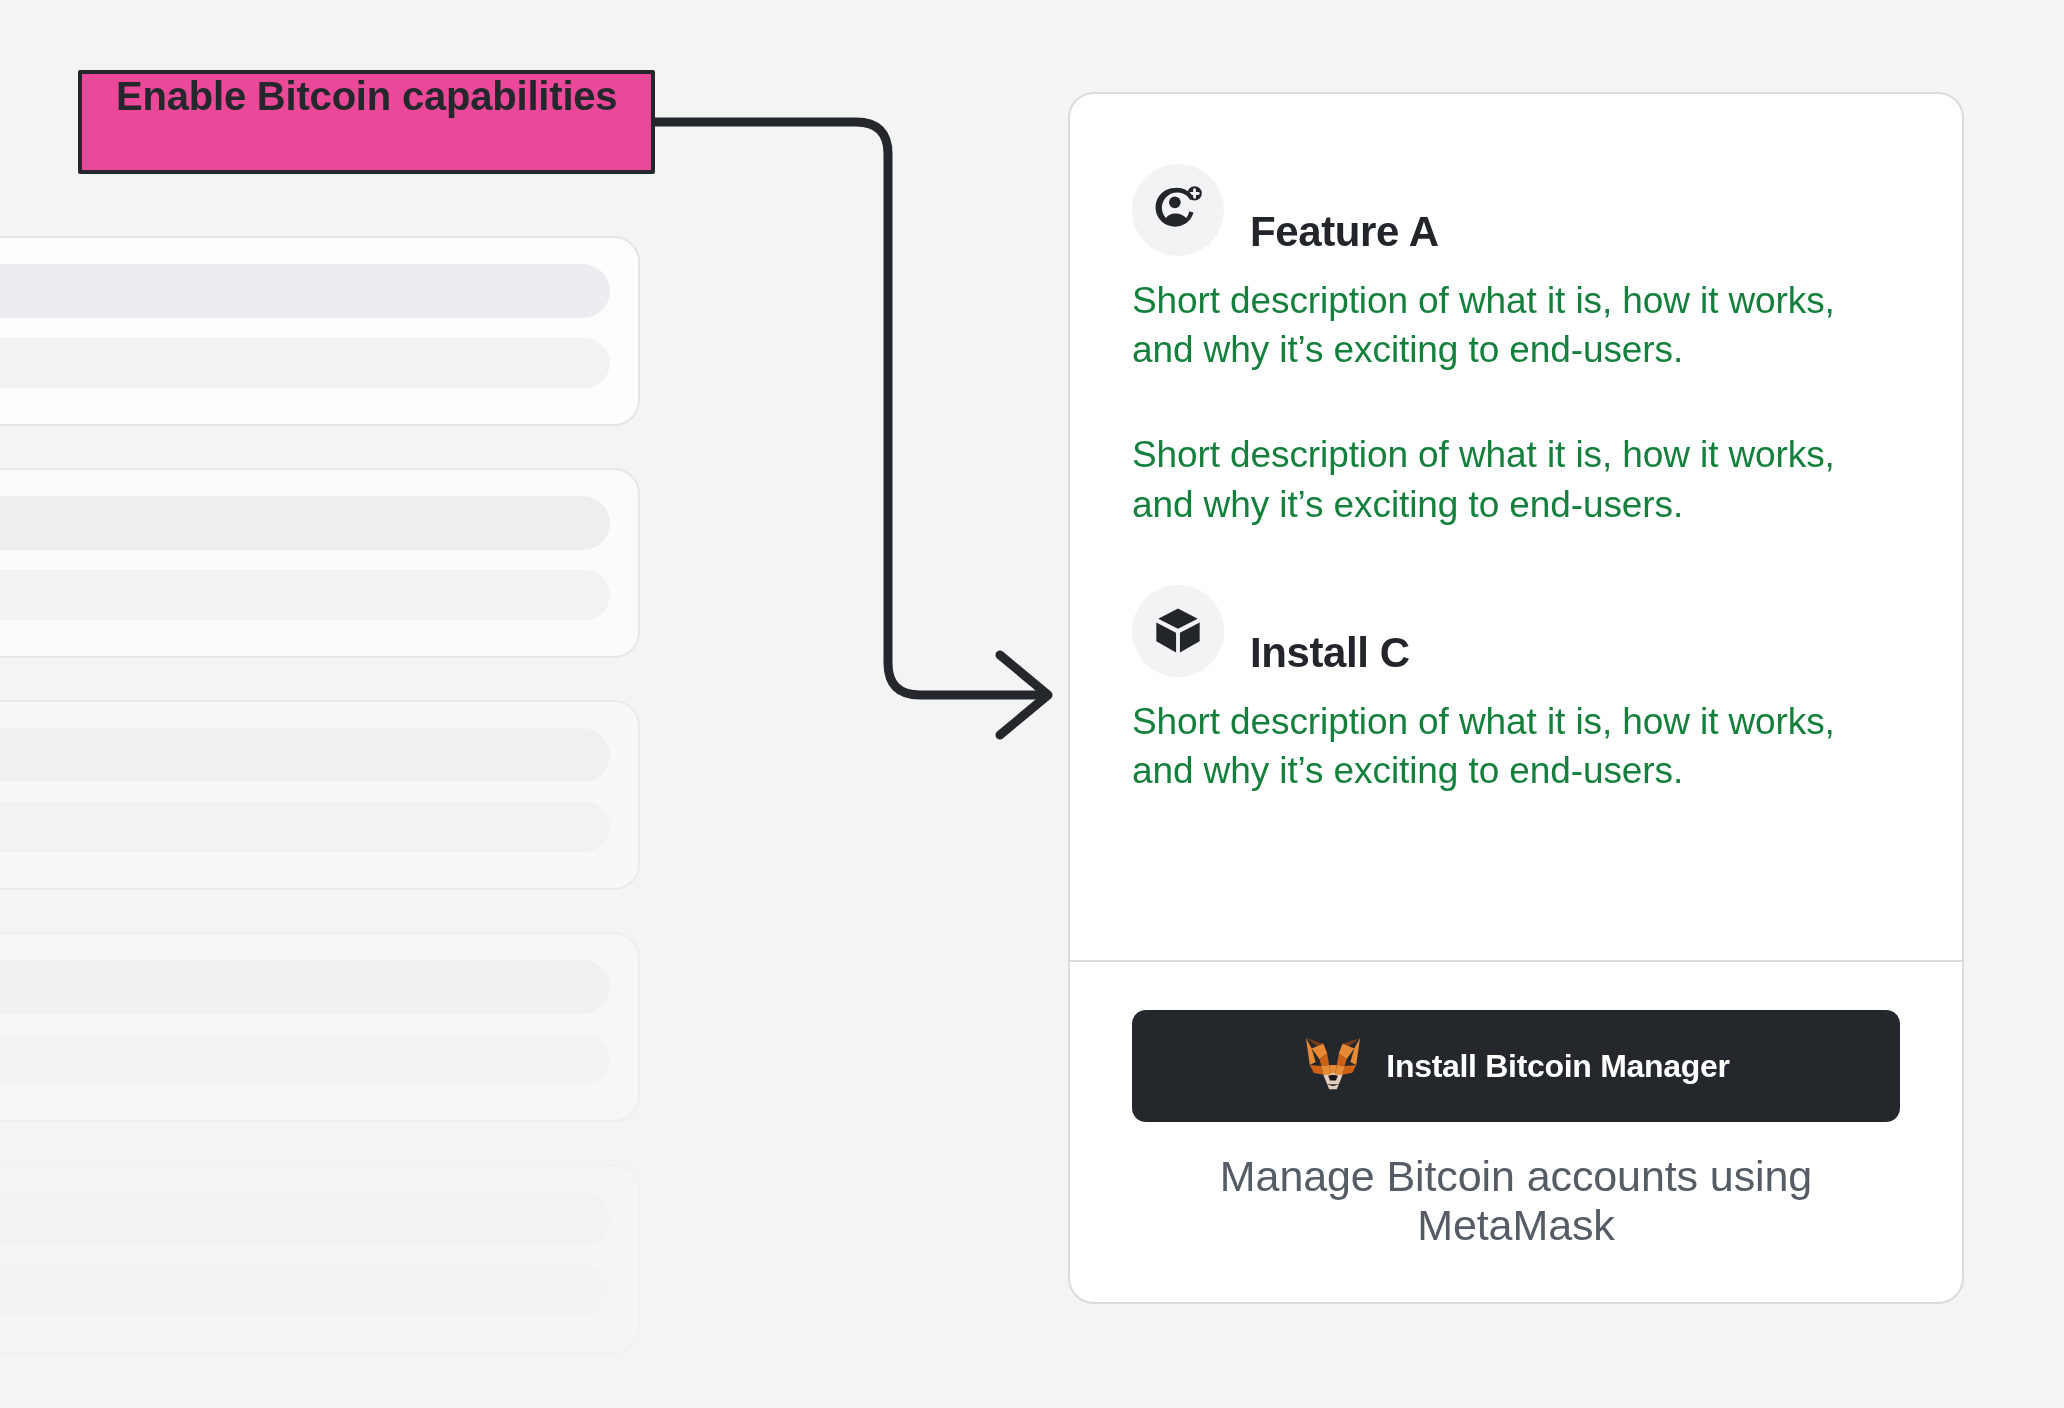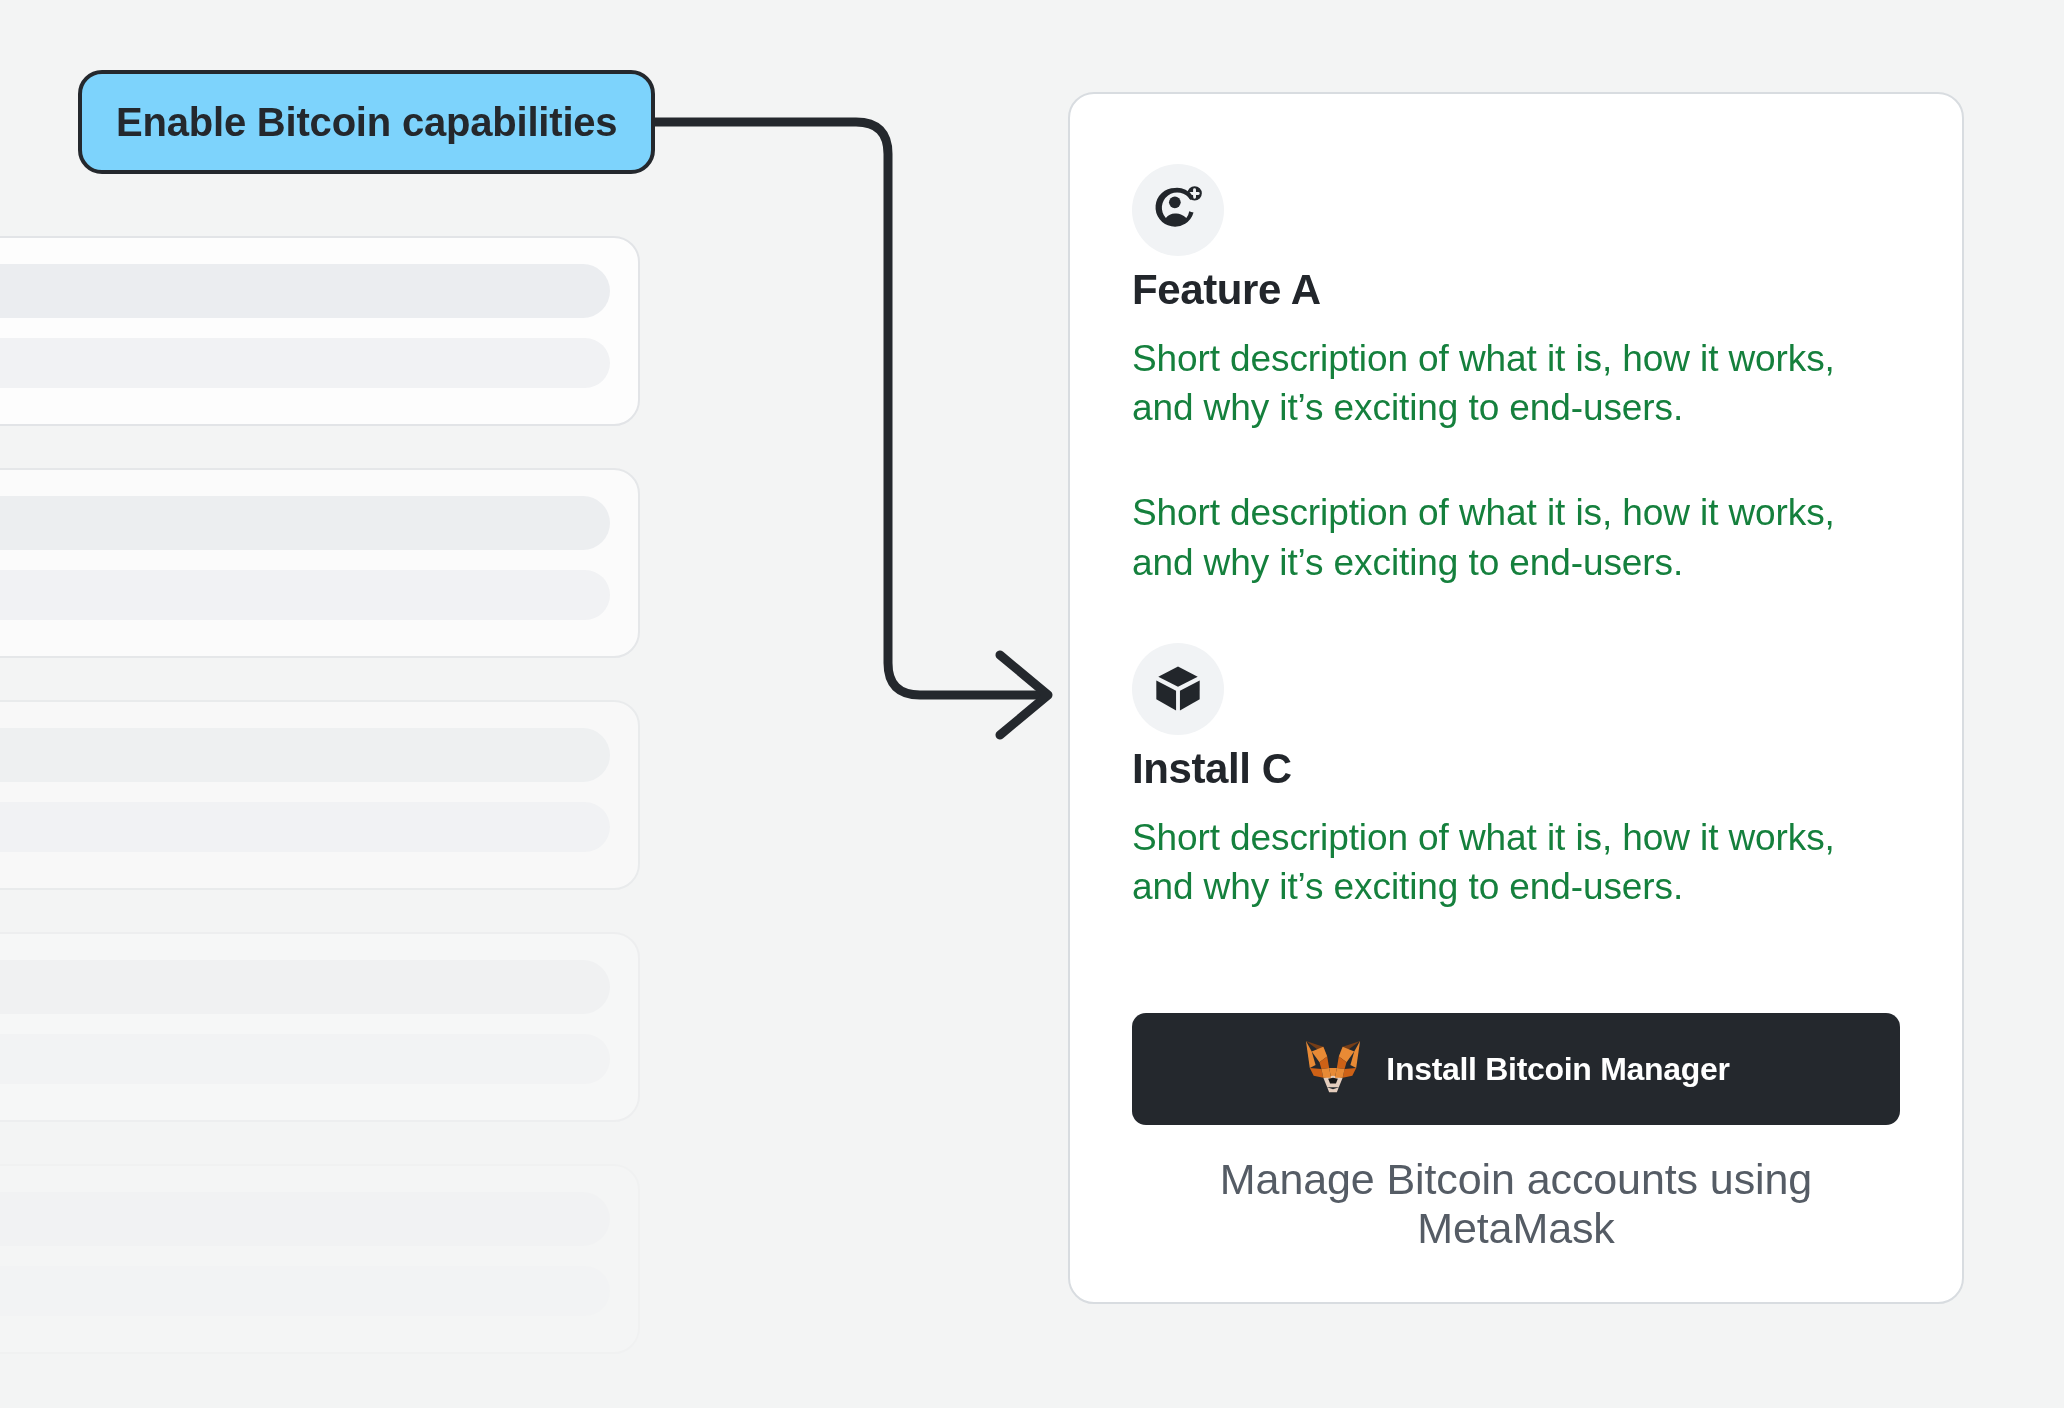--- a/index.html
+++ b/index.html
@@ -53,25 +53,24 @@
   .skeleton-card.s5 { top: 928px; opacity: 0.16; }
 
   
   #callout-pill {
     position: absolute;
     left: 78px;
     top: 70px;
     height: 104px;
     box-sizing: border-box;
     display: flex;
-    align-items: center;
     padding: 0 34px;
-    background: #7dd3fc;
+    background: #ec4899;
     border: 4px solid #24282d;
-    border-radius: 24px;
+    border-radius: 2px;
     z-index: 5;
   }
   #callout-pill .pill-text {
     font-size: 40px;
     font-weight: 600;
     color: #24282d;
     letter-spacing: -0.2px;
     white-space: nowrap;
   }
 
@@ -107,23 +106,22 @@
     padding: 70px 62px 0 62px;
   }
   .feature-row {
     margin-bottom: 56px;
   }
   .feature-row:last-child {
     margin-bottom: 0;
   }
   .feature-head {
     display: flex;
-    align-items: flex-start;
-    gap: 10px;
-    flex-direction: column;
+    align-items: flex-end;
+    gap: 26px;
   }
   .feature-icon-badge {
     width: 92px;
     height: 92px;
     flex: 0 0 92px;
     border-radius: 50%;
     background: #f1f3f5;
     display: flex;
     align-items: center;
     justify-content: center;

